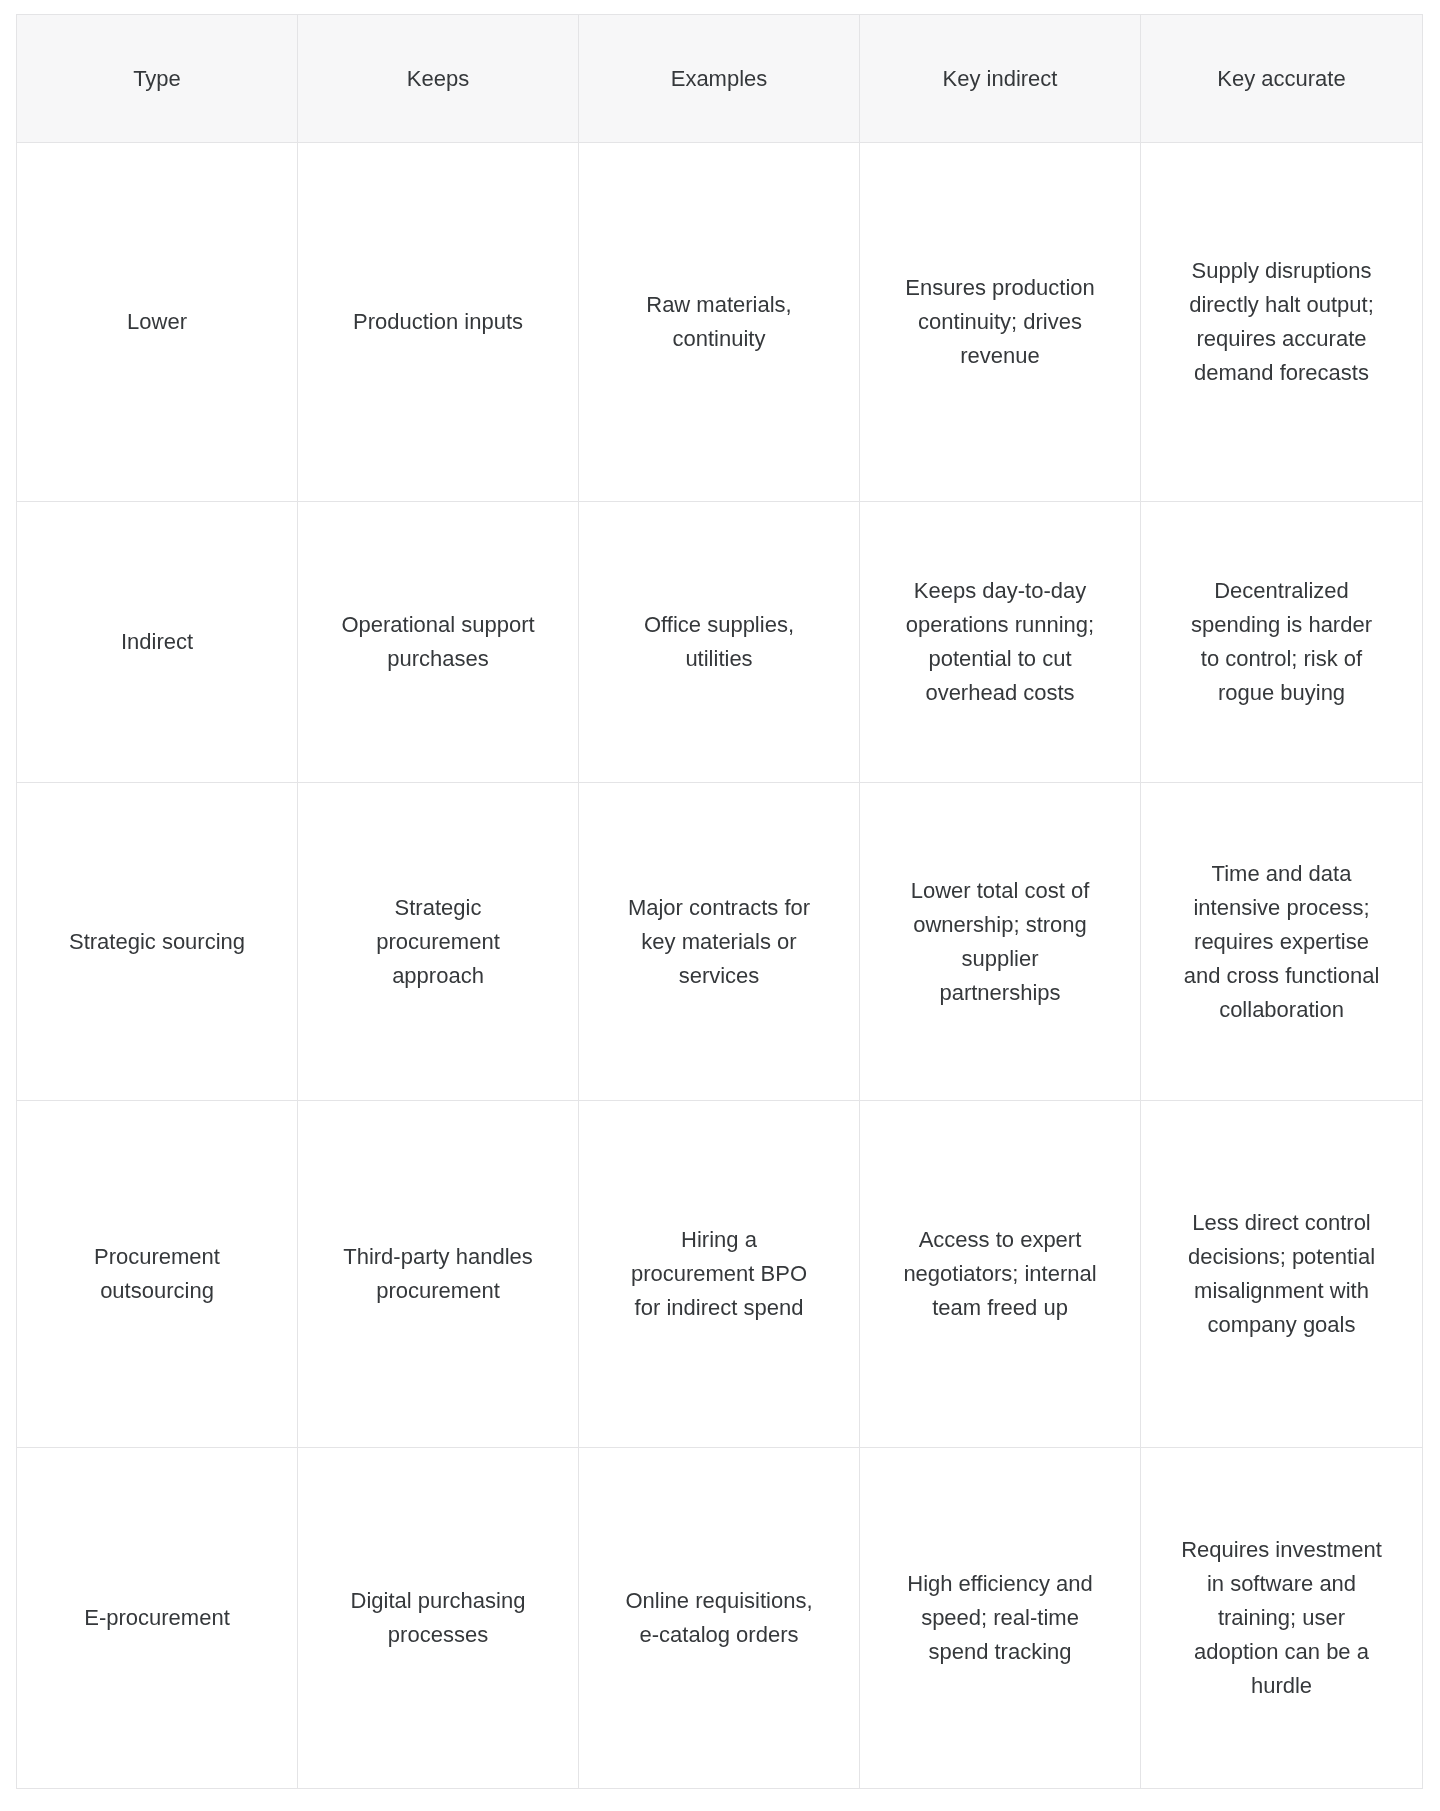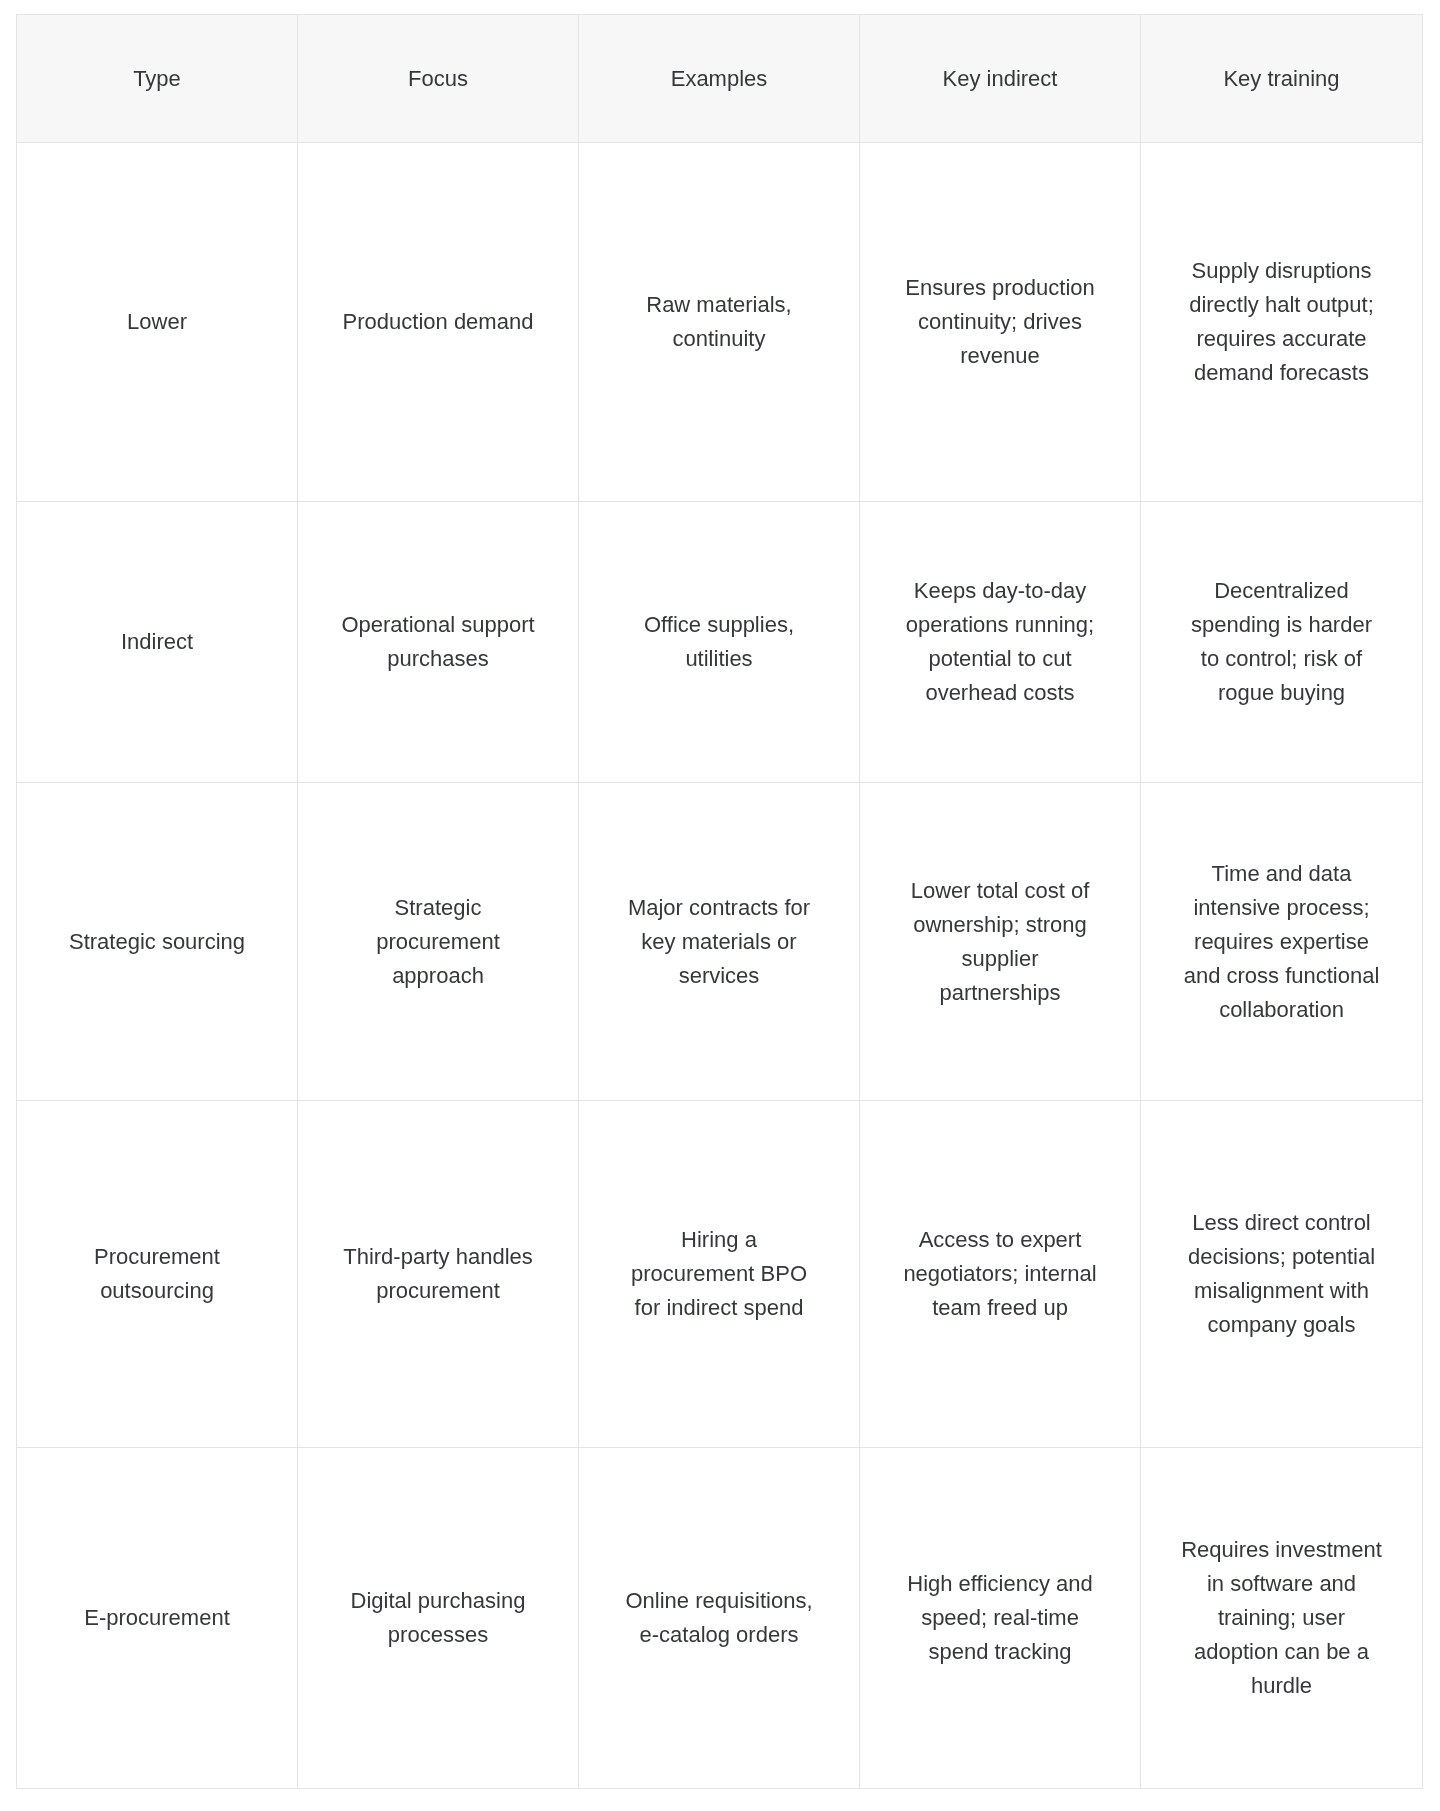--- a/index.html
+++ b/index.html
@@ -57,30 +57,30 @@
   tbody tr:nth-child(5) td{height:340px;}
 </style>
 </head>
 <body>
 
 <div class="table-wrap">
   <table>
     <thead>
       <tr id="head-row">
           <th>Type</th>
-          <th>Focus</th>
+          <th>Keeps</th>
           <th>Examples</th>
           <th>Key indirect</th>
-          <th>Key training</th>
+          <th>Key accurate</th>
         </tr>
     </thead>
     <tbody id="body-rows">
         <tr>
           <td>Lower</td>
-          <td>Production demand</td>
+          <td>Production inputs</td>
           <td>Raw materials, continuity</td>
           <td>Ensures production continuity; drives revenue</td>
           <td>Supply disruptions directly halt output; requires accurate demand forecasts</td>
         </tr>
         <tr>
           <td>Indirect</td>
           <td>Operational support purchases</td>
           <td>Office supplies, utilities</td>
           <td>Keeps day-to-day operations running; potential to cut overhead costs</td>
           <td>Decentralized spending is harder to control; risk of rogue buying</td>

